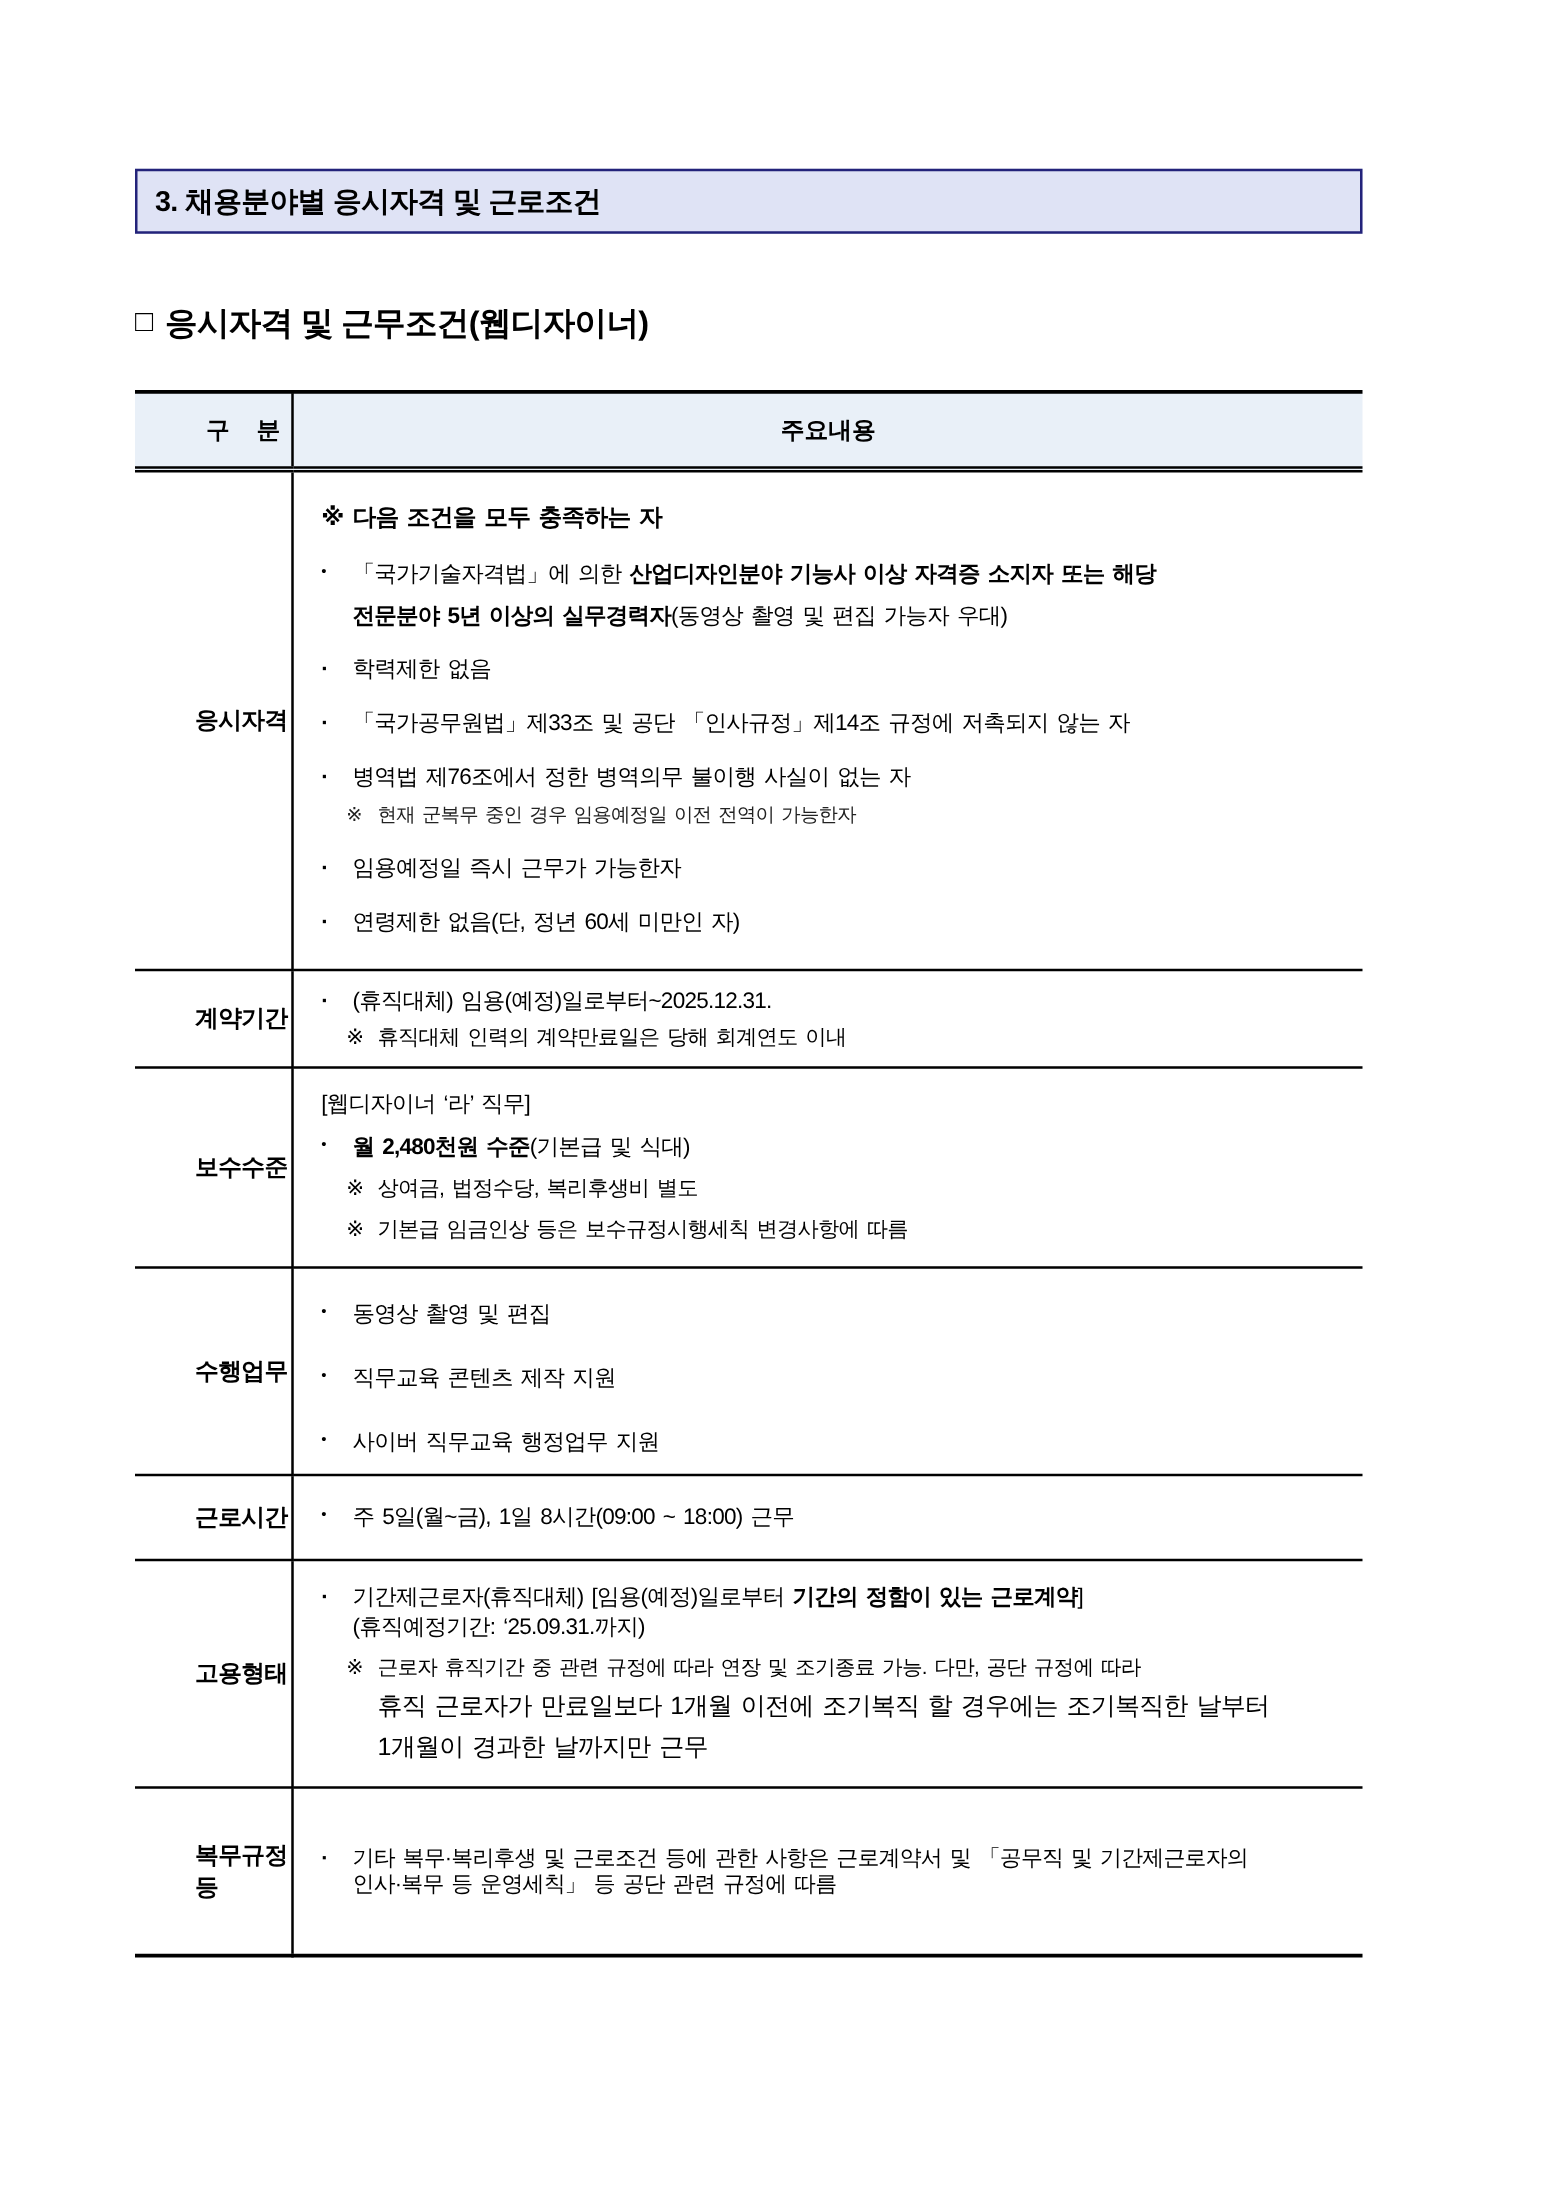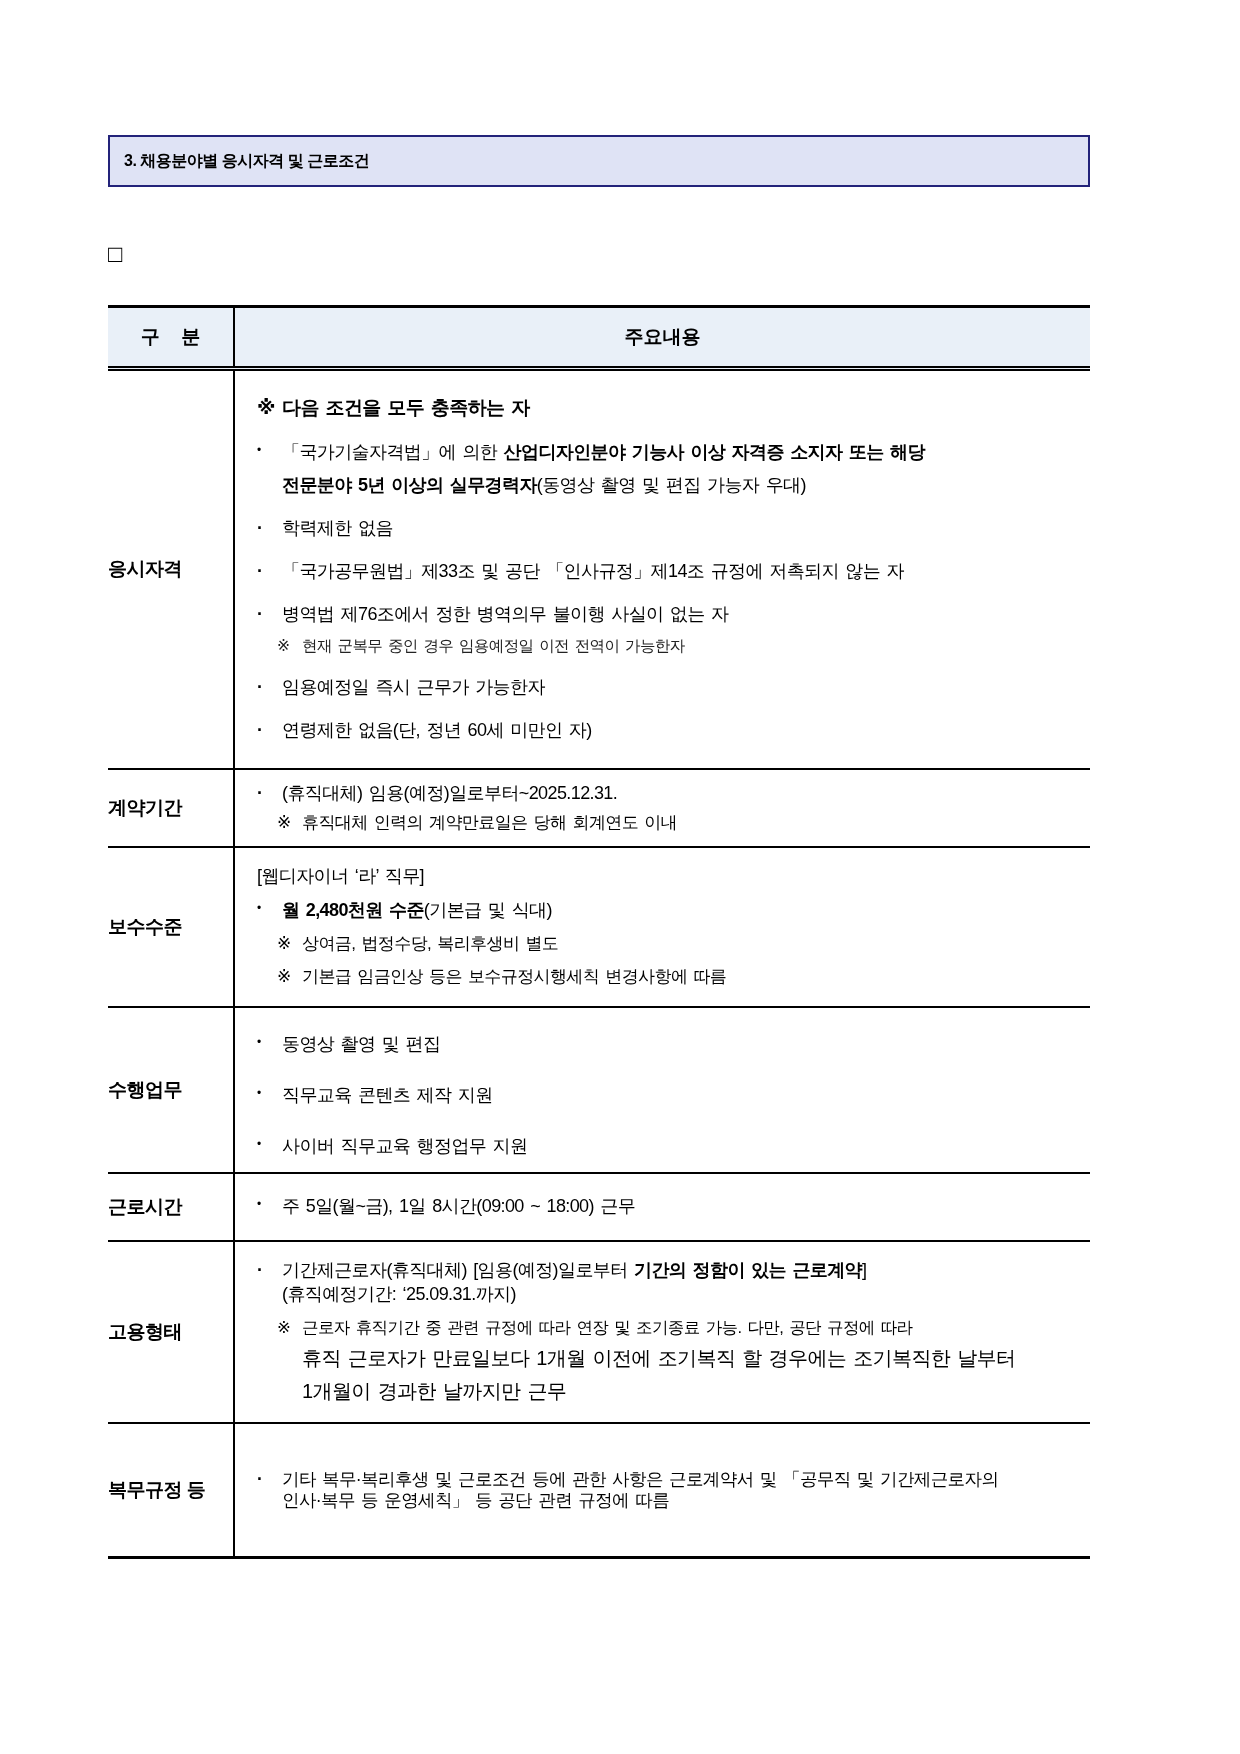--- a/index.html
+++ b/index.html
@@ -19,39 +19,39 @@
   }
   .doc{position:absolute;left:108px;top:135px;width:982px;}
 
   
   .title-box{
     height:52px;
     background:var(--title-box-bg);
     border:2px solid var(--title-box-border);
     display:flex;align-items:center;
     padding-left:14px;
-    font-size:16px;font-weight:bold;letter-spacing:-0.5px;
+    font-size:23px;font-weight:bold;letter-spacing:-0.5px;
   }
 
   
   .subheading{
     margin-top:54px;
     font-size:26px;font-weight:bold;letter-spacing:-0.5px;
     display:flex;align-items:center;gap:10px;
   }
   .subheading .sq{font-weight:normal;font-size:24px;position:relative;top:-1px;}
 
   
   table.ct{
     margin-top:36px;width:100%;
     border-collapse:collapse;
     border-top:3px solid #000;
     border-bottom:3px solid #000;
   }
-  th.c1,td.label{border-right:2px solid #000;}
+  th.c1,td.label{border-right:2px solid #000;padding-left:48px;}
   th{height:62px;background:var(--table-header-bg);
      font-size:19px;font-weight:bold;text-align:center;
      border-bottom:5px double #000;}
   th.c1{width:126px;word-spacing:16px;}
   td{border-bottom:2px solid #000;vertical-align:middle;}
   tr:last-child td{border-bottom:none;}
   td.label{
     width:126px;text-align:left;
     font-size:19px;font-weight:bold;letter-spacing:-0.5px;
   }
@@ -93,20 +93,21 @@
 
 <div class="page">
   <div class="doc">
 
     <div class="title-box">
       <span>3. 채용분야별 응시자격 및 근로조건</span>
     </div>
 
     <div class="subheading">
       <span class="sq">□</span>
+      <span>응시자격 및 근무조건(웹디자이너)</span>
     </div>
 
     <table class="ct">
       <thead>
         <tr>
           <th class="c1">구 분</th>
           <th class="c2">주요내용</th>
         </tr>
       </thead>
       <tbody id="tbody">

